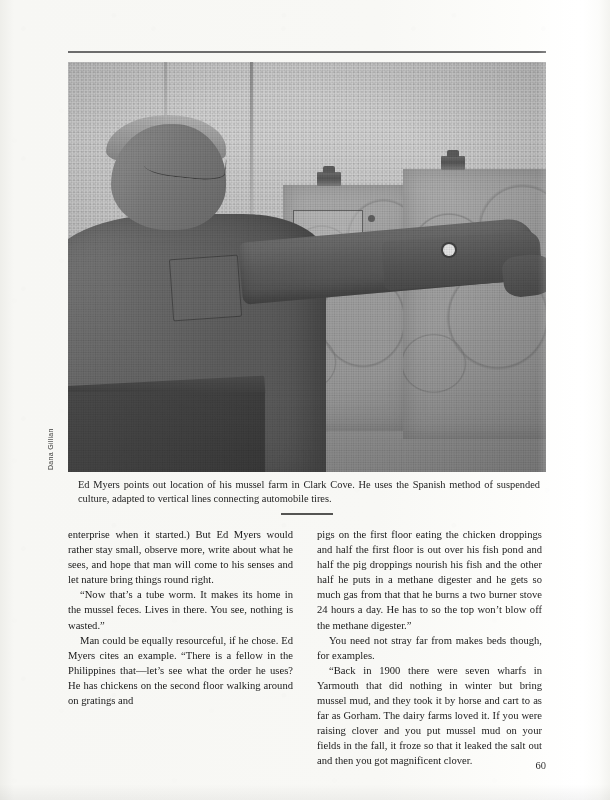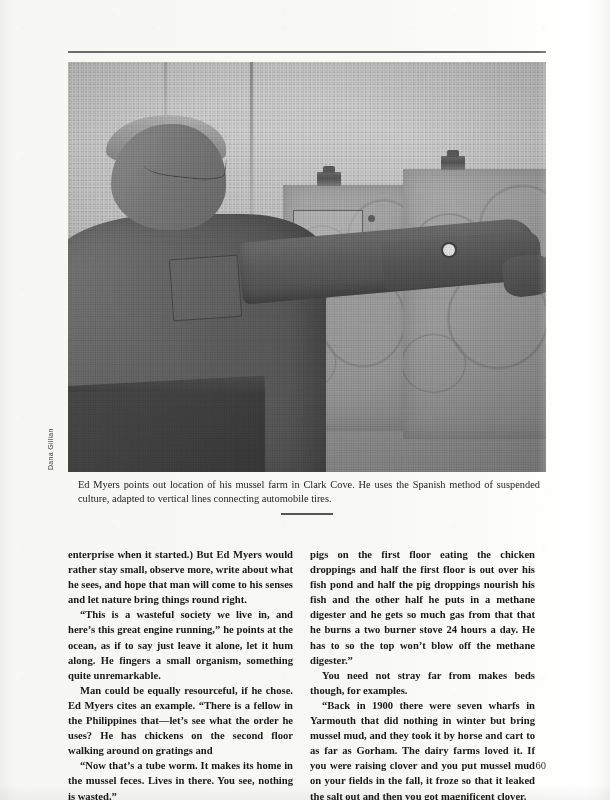--- a/index.html
+++ b/index.html
@@ -347,26 +347,25 @@
     transform: translateX(-50%);
     width: 52px;
     height: 1.6px;
     background: #555553;
   }
 
   
   #body-columns {
     position: absolute;
     left: 0;
-    top: 547px;
+    top: 527px;
     width: 478px;
     height: 220px;
     display: flex;
-    gap: 17px;
-    font-weight: bold;
+    gap: 24px;
   }
   .body-col {
     width: 225px;
     font-size: 10.6px;
     line-height: 15.1px;
     color: #191919;
     text-align: justify;
     text-justify: inter-word;
   }
   .body-col p { margin: 0; }
@@ -437,23 +436,22 @@
     <div id="photo-credit">Dana Gillian</div>
   </figure>
 
   <figcaption id="caption">Ed Myers points out location of his mussel farm in Clark Cove. He uses the Spanish method of suspended culture, adapted to vertical lines connecting automobile tires.</figcaption>
 
   <div id="divider-rule"></div>
 
   <div id="body-columns">
     <div class="body-col" id="col-left">
         <p>enterprise when it started.) But Ed Myers would rather stay small, observe more, write about what he sees, and hope that man will come to his senses and let nature bring things round right.</p>
-        <p class="indent">“This is a wasteful society we live in, and here’s this great engine running,” he points at the ocean, as if to say just leave it alone, let it hum along. He fingers a small organism, something quite unremarkable.</p>
+        <p class="indent">“Now that’s a tube worm. It makes its home in the mussel feces. Lives in there. You see, nothing is wasted.”</p>
         <p class="indent">Man could be equally resourceful, if he chose. Ed Myers cites an example. “There is a fellow in the Philippines that—let’s see what the order he uses? He has chickens on the second floor walking around on gratings and</p>
-        <p class="indent">“Now that’s a tube worm. It makes its home in the mussel feces. Lives in there. You see, nothing is wasted.”</p>
       </div>
     <div class="body-col" id="col-right">
         <p>pigs on the first floor eating the chicken droppings and half the first floor is out over his fish pond and half the pig droppings nourish his fish and the other half he puts in a methane digester and he gets so much gas from that that he burns a two burner stove 24 hours a day. He has to so the top won’t blow off the methane digester.”</p>
         <p class="indent">You need not stray far from makes beds though, for examples.</p>
         <p class="indent">“Back in 1900 there were seven wharfs in Yarmouth that did nothing in winter but bring mussel mud, and they took it by horse and cart to as far as Gorham. The dairy farms loved it. If you were raising clover and you put mussel mud on your fields in the fall, it froze so that it leaked the salt out and then you got magnificent clover.</p>
       </div>
   </div>
 
   <div id="folio">60</div>
 </div>

